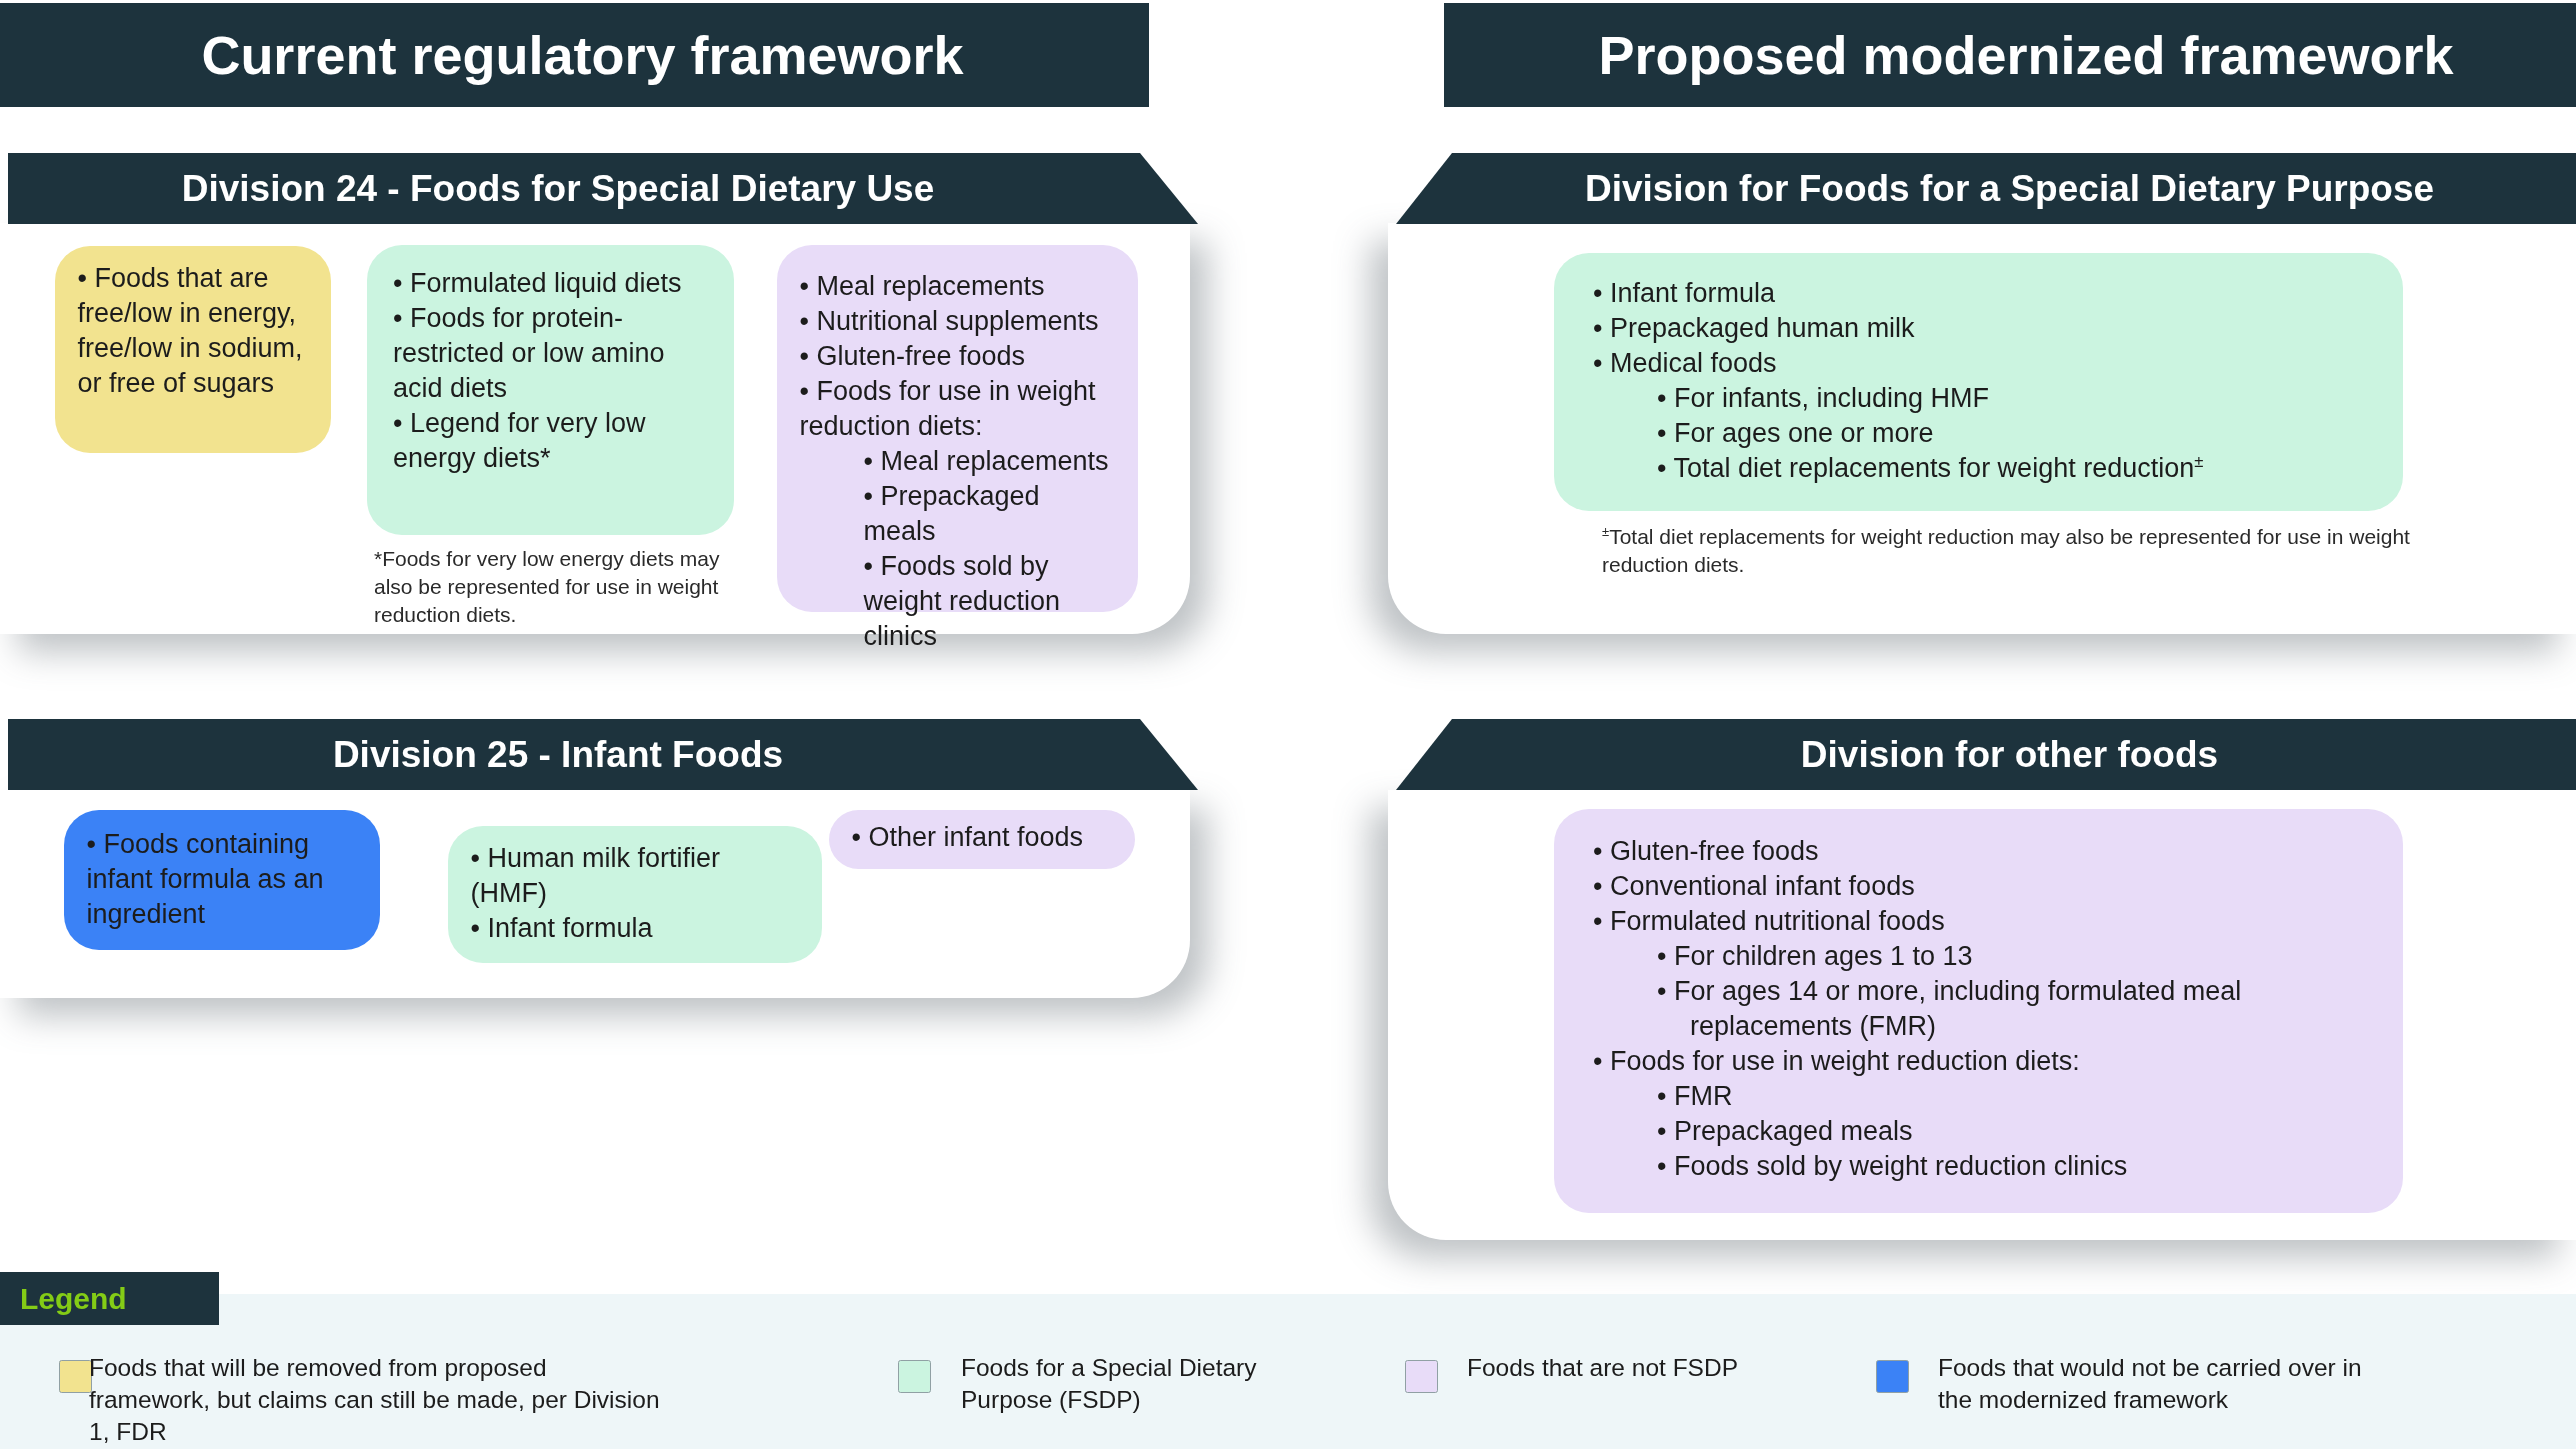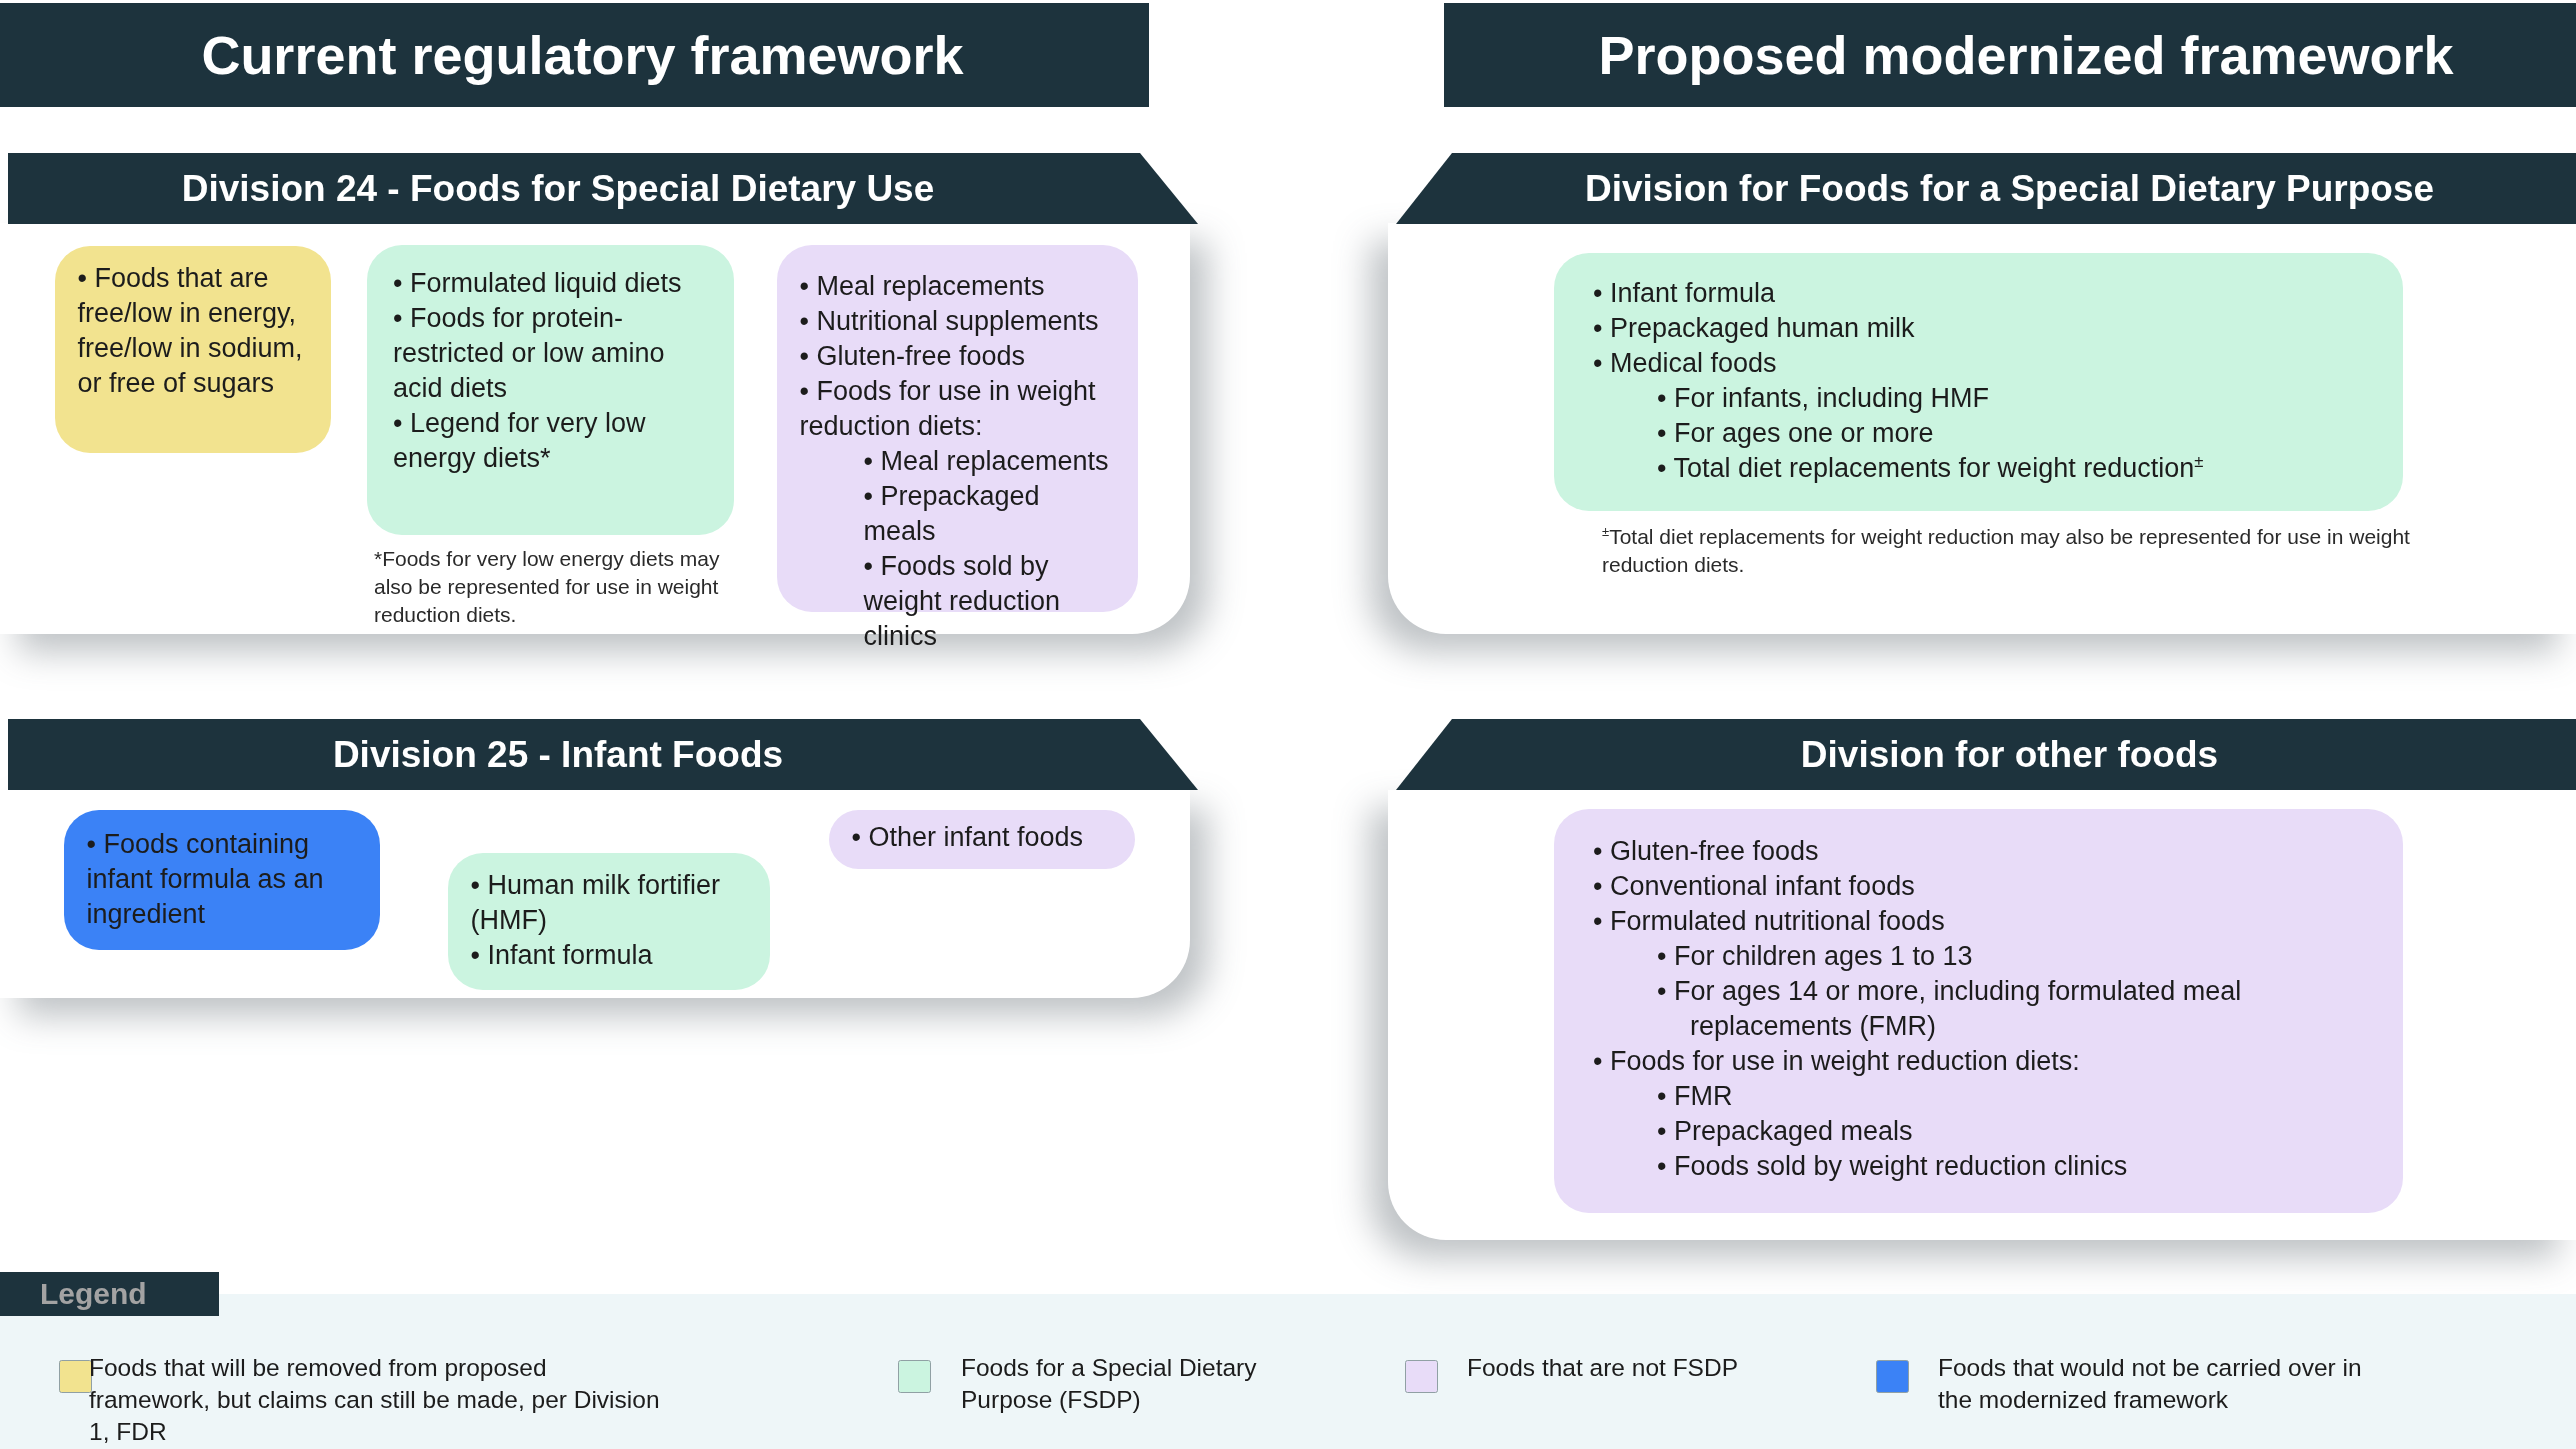--- a/index.html
+++ b/index.html
@@ -41,37 +41,37 @@
   .box{position:absolute;border-radius:35px;box-sizing:border-box;
        font-size:27px;line-height:35px;color:#1c1c1c;}
   .bg-yellow{background:#f2e38f;}
   .bg-mint{background:#cbf4e0;}
   .bg-purple{background:#e8dcf8;}
   .bg-pink{background:#3b82f6;}
   #box-yellow{left:55px;top:246px;width:276px;height:207px;padding:15px 22.5px;}
   #box-mint1{left:367px;top:245px;width:367px;height:290px;padding:20.6px 26px;}
   #box-purple1{left:777px;top:245px;width:361px;height:367px;padding:24px 22.5px;}
   #box-pink{left:64px;top:810px;width:316px;height:140px;padding:16.7px 22.5px;}
-  #box-mint2{left:448px;top:853px;width:322px;height:137px;padding:15px 22.5px;}
+  #box-mint2{left:448px;top:826px;width:374px;height:137px;padding:15px 22.5px;}
   #box-pill{left:829px;top:810px;width:306px;height:59px;border-radius:30px;
             padding:10.3px 22.5px;}
   #box-mintR{left:1554px;top:253px;width:849px;height:258px;padding:22.5px 26px 22.5px 39px;}
   #box-purpleR{left:1554px;top:809px;width:849px;height:404px;padding:25px 26px 25px 39px;}
   .li{white-space:normal;}
   .li.ind{margin-left:64px;}
   .hang .li{padding-left:33px;text-indent:-33px;}
   
   .footnote{position:absolute;font-size:21px;line-height:28px;color:#2a2a2a;}
   #footnote-l{left:374px;top:545px;width:367px;}
   #footnote-r{left:1602px;top:523px;width:824px;}
   sup{font-size:62%;vertical-align:super;line-height:0;}
   
   #legend-band{position:absolute;left:0;top:1294px;width:2576px;height:155px;background:#eef6f8;}
-  #legend-banner{position:absolute;left:0;top:1272px;width:219px;height:44px;background:#1d333d;
-      color:#a3a3a3;font-size:30px;font-weight:bold;display:flex;align-items:center;padding-left:40px;box-sizing:border-box;}
+  #legend-banner{position:absolute;left:0;top:1272px;width:219px;height:53px;background:#1d333d;
+      color:#84cc16;font-size:30px;font-weight:bold;display:flex;align-items:center;padding-left:20px;box-sizing:border-box;}
   .swatch{position:absolute;top:1360px;width:33px;height:33px;border:1.9px solid #90a0a4;border-radius:2.6px;box-sizing:border-box;}
   #sw-1{left:59px;}  #sw-2{left:898px;} #sw-3{left:1405px;} #sw-4{left:1876px;}
   .legend-label{position:absolute;top:1352px;font-size:24.5px;line-height:32px;color:#1c1c1c;}
   #lg-1{left:89px;width:580px;}
   #lg-2{left:961px;width:309px;}
   #lg-3{left:1467px;width:451px;}
   #lg-4{left:1938px;width:451px;}
 </style>
 </head>
 <body>

